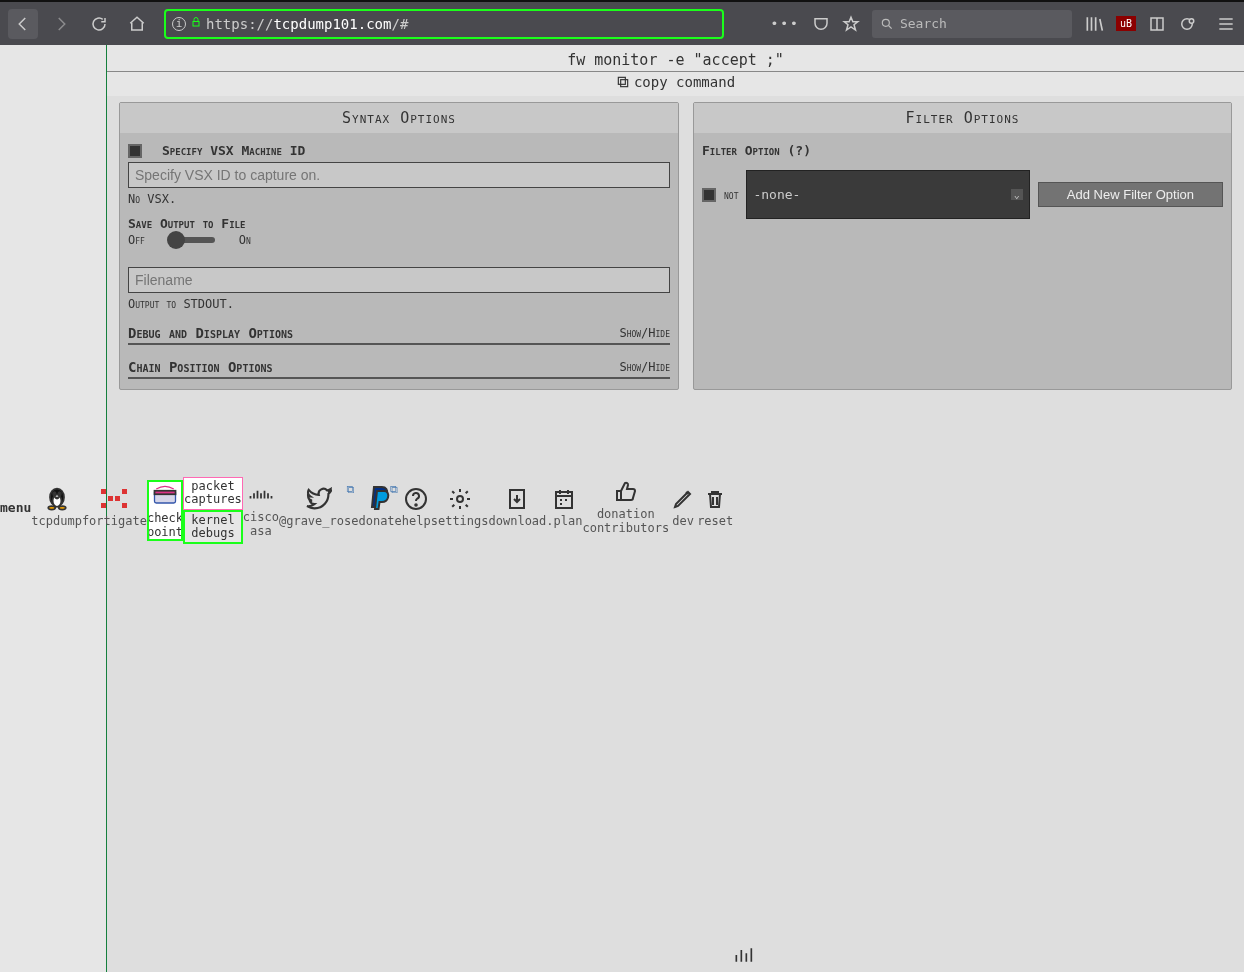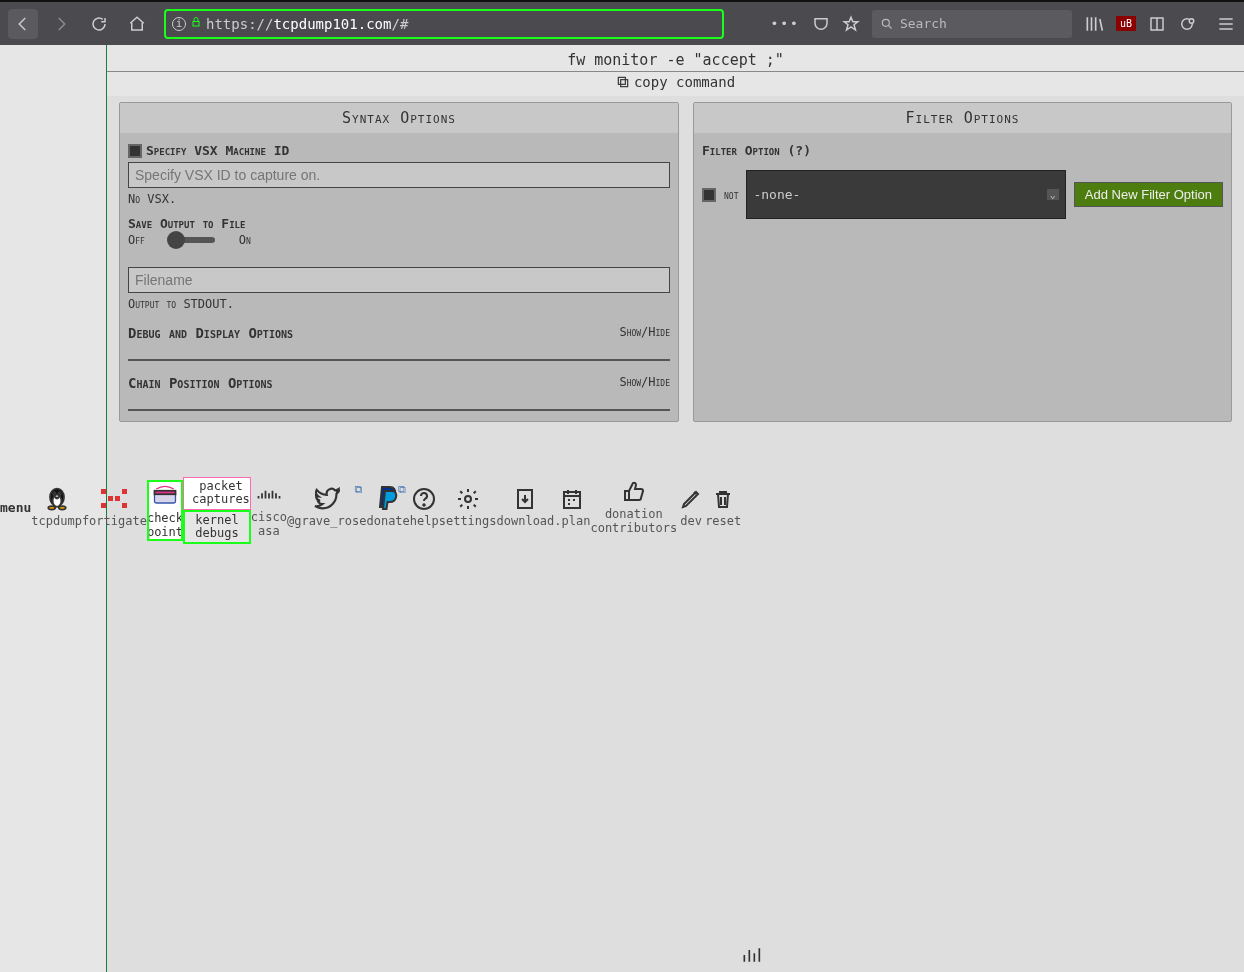--- a/index.html
+++ b/index.html
@@ -26,21 +26,21 @@
 
 .sidebar { width: 107px; background: #e6e6e6; border-right: 1px solid #15803d; display: flex; align-items: center; padding-top: 4px; position: relative; }
 .sidebar .menu-title { font-weight: bold; font-size: 13px; margin-bottom: 6px; }
 .sb-item { display: flex; flex-direction: column; align-items: center; margin-bottom: 8px; cursor: pointer; width: 100%; padding: 2px 0; }
 .sb-item .sb-icon { width: 28px; height: 28px; display: flex; align-items: center; justify-content: center; }
 .sb-item .sb-label { font-size: 12px; color: #555; text-align: center; line-height: 1.1; margin-top: 2px; }
 .sb-divider { width: 50px; border-top: 1px solid #999; margin: 6px 0; }
 .sb-item.highlighted { outline: 2px solid #1aff1a; outline-offset: -2px; background: #fff; }
 .sub-items { width: 100%; }
 .sub-item { background: #fff; border-top: 1px solid #ccc; text-align: center; font-size: 12px; padding: 2px 0; line-height: 1.1; }
-.sub-item.pink { border: 1px solid #ff69b4; padding-left: 8px; }
+.sub-item.pink { border: 1px solid #ff69b4; }
 .sub-item.green-border { border: 2px solid #1aff1a; }
 .ext-link { color: #4d7db3; position: absolute; top: 0; right: 4px; font-size: 11px; }
 .sb-item.rel { position: relative; width: 100%; }
 .sidebar-bottom { margin-top: auto; padding-bottom: 4px; width: 100%; display:flex; justify-content:center; }
 
 
 .forti-grid { display:grid; grid-template-columns:repeat(4,5px); grid-template-rows:repeat(3,5px); gap:2px; }
 .forti-grid span { background:#d33; }
 .forti-grid .sp { background:transparent; }
 
@@ -50,42 +50,42 @@
 .copy-bar { background: #e6e6e6; text-align: center; padding: 2px 0 6px 0; font-size: 14px; font-family: monospace; display:flex; justify-content:center; align-items:center; gap:4px; }
 .copy-bar svg { width:14px; height:14px; }
 
 .panels { display: flex; gap: 14px; padding: 6px 12px; }
 .panel { background: #b9b9b9; border: 1px solid #999; border-radius: 2px; }
 .panel.syntax { width: 560px; }
 .panel.filter { flex: 1; }
 .panel-header { background: #c8c8c8; text-align: center; font-variant: small-caps; font-weight: normal; padding: 6px 0; font-size: 15px; letter-spacing: 1px; }
 .panel-body { padding: 10px 8px; }
 
-.field-label { font-variant: small-caps; font-weight: bold; font-size: 13px; margin-bottom: 2px; display:flex; align-items:center; gap:4px; }
+.field-label { font-variant: small-caps; font-weight: bold; font-size: 13px; margin-bottom: 2px; display:flex; align-items:center; gap:20px; }
 .chk { width: 14px; height: 14px; background: #333; border: 2px solid #666; display:inline-block; }
 .text-input { width: 100%; background: #c8c8c8; border: 1px solid #444; padding: 4px 6px; font-size: 14px; color: #0c4a6e; margin-top: 2px; }
 .hint { font-variant: small-caps; font-size: 12px; margin-top: 4px; color: #333; }
 
 .field-block { margin-bottom: 10px; }
 
 .toggle-row { display:flex; align-items:center; gap:24px; margin-top:2px; }
 .toggle-row .lbl { font-variant: small-caps; font-size: 12px; }
 .toggle { width: 46px; height: 6px; background: #555; border-radius: 3px; position: relative; }
 .toggle .knob { width: 18px; height: 18px; background: #444; border-radius: 50%; position: absolute; top: -6px; left: -2px; }
 
-.section-head { display:flex; justify-content:space-between; align-items:flex-start; border-bottom: 2px solid #555; padding-bottom: 18px; margin-top: 14px; }
+.section-head { display:flex; justify-content:space-between; align-items:center; border-bottom: 2px solid #555; padding-bottom: 2px; margin-top: 14px; }
 .section-head .st { font-variant: small-caps; font-weight: bold; font-size: 14px; }
 .section-head .sh { font-variant: small-caps; font-size: 12px; }
 
 .filter-row1 { font-variant: small-caps; font-weight: bold; font-size: 13px; margin-bottom: 12px; }
 .filter-row2 { display:flex; align-items:center; gap:8px; }
 .filter-row2 .not-lbl { font-variant: small-caps; font-size: 12px; }
 .dropdown { flex:1; background:#3a3a3a; color:#ccc; border:1px solid #222; padding:16px 6px; display:flex; justify-content:space-between; align-items:center; }
 .dropdown .dd-arrow { background:#555; padding:0 3px; font-size:10px; }
-.add-btn { background:#4d7c0f; color:#eee; border:1px solid #555; padding:4px 10px; font-size:13px; }
+.add-btn { background:#737373; color:#eee; border:1px solid #555; padding:4px 28px; font-size:13px; }
 
 
 svg { stroke: currentColor; fill: none; stroke-width: 2; }
 </style>
 </head>
 <body>
 
 <div class="browser-chrome">
   <div class="nav-btn active">
     <svg viewBox="0 0 24 24">

